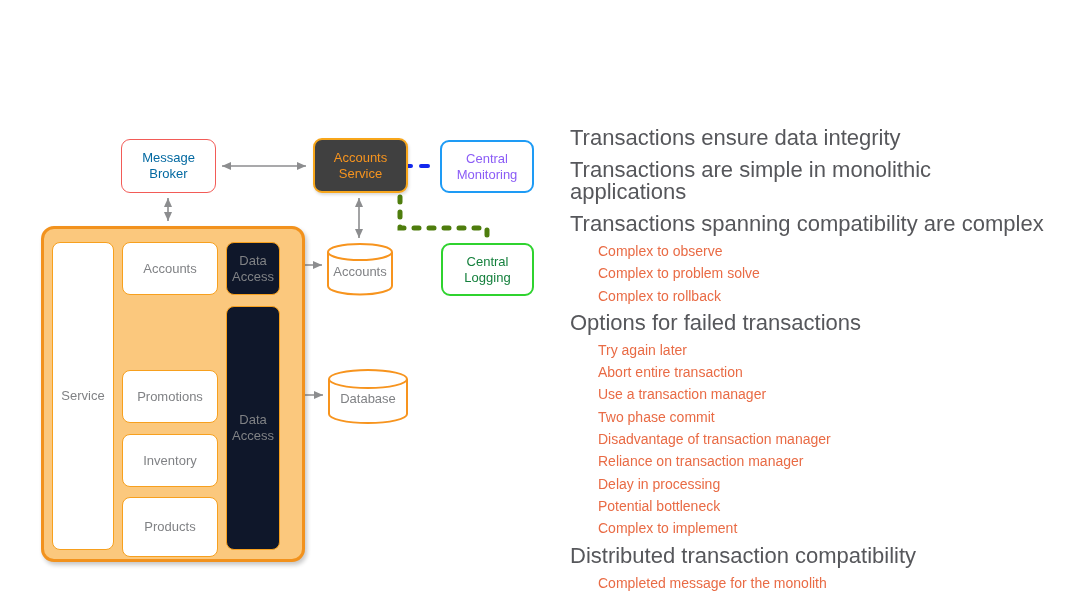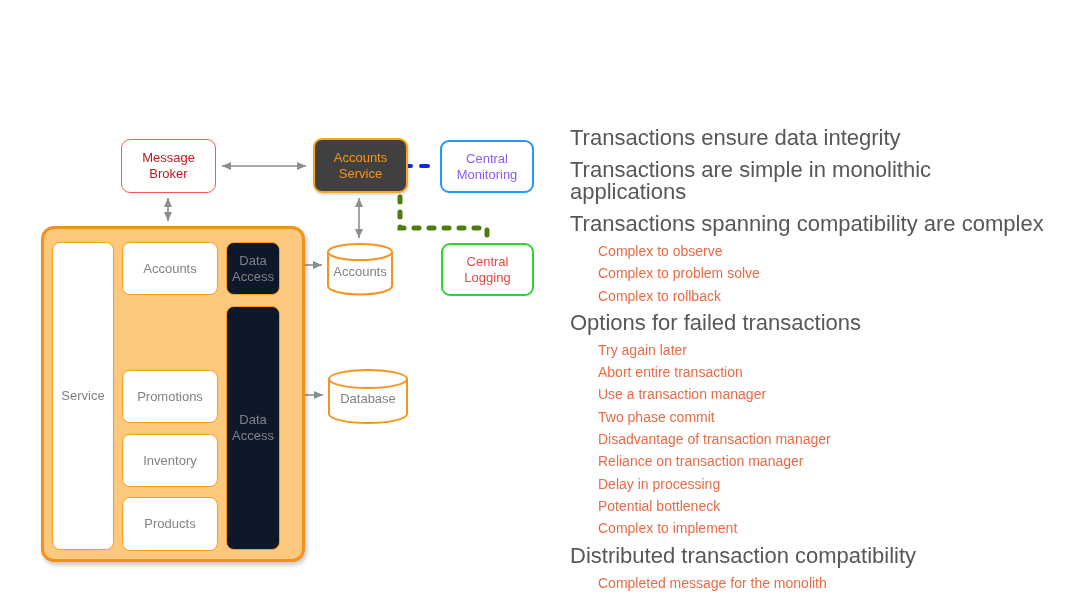--- a/index.html
+++ b/index.html
@@ -4,46 +4,46 @@
 <style>
   html,body{margin:0;padding:0;background:#fff;}
   #canvas{
     position:relative;width:1068px;height:600px;background:#ffffff;overflow:hidden;
     font-family:"Liberation Sans",sans-serif;
   }
   
   .dbox{
     position:absolute;box-sizing:border-box;border-radius:9px;
     display:flex;align-items:center;justify-content:center;text-align:center;
-    font-size:13px;line-height:16px;color:#b91c1c;background:#fff;
+    font-size:13px;line-height:16px;color:#0369a1;background:#fff;
   }
   .box-message-broker{left:121px;top:139px;width:95px;height:54px;border:1.5px solid #F25B57;}
   .box-accounts-service{left:313px;top:138px;width:95px;height:55px;background:#404040;
     border:2px solid #F7A61B;color:#F7941E;box-shadow:1px 2px 3px rgba(0,0,0,.15);}
   .box-central-monitoring{left:440px;top:140px;width:94px;height:53px;border:2px solid #1E9BF5;color:#8b5cf6;}
-  .box-central-logging{left:441px;top:243px;width:93px;height:53px;border:2px solid #2FD32F;color:#ef4444;}
+  .box-central-logging{left:441px;top:243px;width:93px;height:53px;border:2px solid #2FD32F;color:#15803d;}
 
   
   .monolith{
     position:absolute;left:41px;top:226px;width:264px;height:336px;box-sizing:border-box;
     background:#FBC87D;border:3px solid #F2921D;border-radius:13px;
     box-shadow:2px 3px 4px rgba(0,0,0,.22);
   }
   .mbox{
     position:absolute;box-sizing:border-box;background:#fff;border:1.3px solid #F7A01E;
     border-radius:8px;display:flex;align-items:center;justify-content:center;text-align:center;
     font-size:13px;line-height:16px;color:#808285;
   }
   .mbox.da{background:#0f172a;}
   .m-service{left:52px;top:242px;width:62px;height:308px;}
   .m-accounts{left:122px;top:242px;width:96px;height:53px;}
   .m-orders{left:122px;top:306px;width:96px;height:53px;}
   .m-promotions{left:122px;top:370px;width:96px;height:53px;}
   .m-inventory{left:122px;top:434px;width:96px;height:53px;}
-  .m-products{left:122px;top:497px;width:96px;height:54px;}
+  .m-products{left:122px;top:497px;width:96px;height:60px;}
   .m-da-top{left:226px;top:242px;width:54px;height:53px;}
   .m-da-main{left:226px;top:306px;width:54px;height:244px;}
 
   
   .cyl{position:absolute;}
   .cyl-label{
     position:absolute;width:100%;text-align:center;font-size:13px;color:#808285;
   }
   .cyl-accounts{left:326px;top:242px;width:68px;height:55px;}
   .cyl-database{left:327px;top:368px;width:82px;height:58px;}

